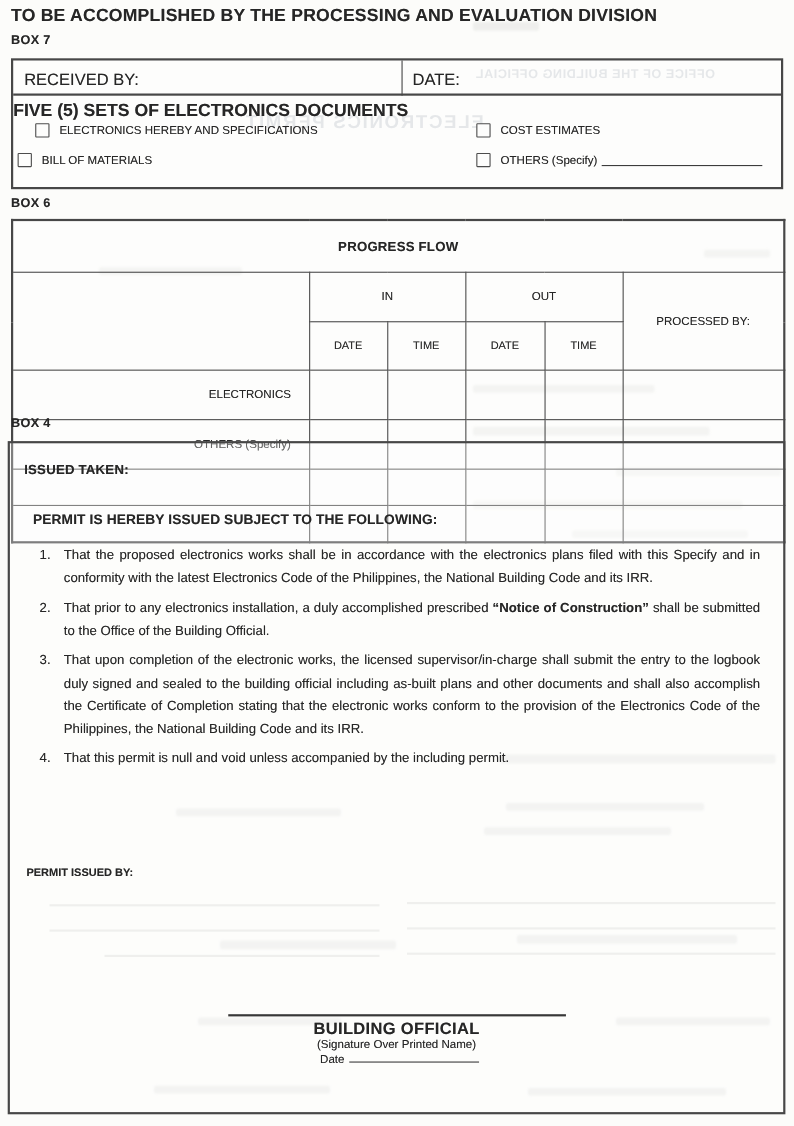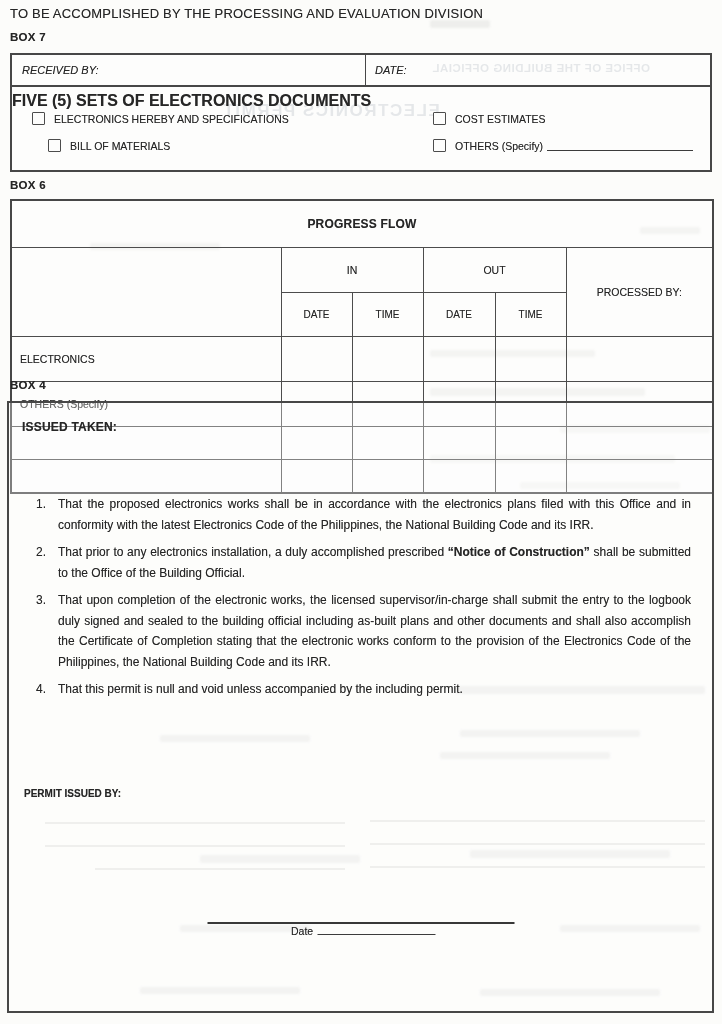--- a/index.html
+++ b/index.html
@@ -5,41 +5,41 @@
   html,body{margin:0;padding:0;background:#ffffff;}
   .page{
     position:relative;width:722px;height:1024px;overflow:hidden;
     background:#fcfcfa;
     font-family:"Liberation Sans", sans-serif;
     color:#262626;
   }
   .page *{box-sizing:border-box;}
   .txt{text-shadow:0 0 .4px rgba(40,40,40,.45);}
 
-  .heading{position:absolute;left:10px;top:6px;font-size:13px;font-weight:normal;letter-spacing:.2px;}
+  .heading{position:absolute;left:10px;top:6px;font-size:16px;font-weight:bold;letter-spacing:.2px;}
   .box-label{position:absolute;left:10px;font-size:11.5px;font-weight:bold;letter-spacing:.3px;}
 
   
   .box7{position:absolute;left:10px;top:53px;width:702px;height:119px;border:2px solid #474747;background:rgba(255,255,255,.45);}
   .box7-headrow{position:absolute;left:0;top:0;width:100%;height:32px;border-bottom:2px solid #474747;}
   .box7-div{position:absolute;left:353px;top:0;height:32px;width:0;border-left:1.5px solid #474747;}
-  .lbl-small{position:absolute;font-size:11px;font-style:italic;}
+  .lbl-small{position:absolute;font-size:15px;}
   .docs-title{position:absolute;top:37px;left:0;width:100%;font-weight:bold;font-size:16px;}
   .cb-item{position:absolute;display:flex;align-items:center;font-size:10.5px;white-space:nowrap;}
   .cb{width:13px;height:13px;border:1.5px solid #4c4c4c;background:#fdfdfc;margin-right:9px;flex:none;border-radius:1px;}
   .fill-line{display:inline-block;width:146px;height:10px;border-bottom:1.3px solid #3c3c3c;margin-left:4px;}
 
   
   .box8-table{position:absolute;left:10px;top:199px;width:702px;border-collapse:collapse;table-layout:fixed;border:2px solid #474747;background:rgba(255,255,255,.35);}
   .box8-table td{border:1.2px solid #4c4c4c;padding:16px;font-size:10.5px;text-align:center;vertical-align:middle;}
   .box8-table .r-title td{height:26px;font-weight:bold;font-size:12px;letter-spacing:.2px;}
   .box8-table .r-inout td{height:24px;}
   .box8-table .r-subh td{height:20px;font-size:10px;}
   .box8-table .r-data td{height:22px;}
-  .box8-table td.rowlabel{text-align:left;padding-left:8px;margin-top:36px;}
+  .box8-table td.rowlabel{text-align:right;padding-left:8px;margin-top:36px;}
 
   
   .box9{position:absolute;left:7px;top:401px;width:707px;height:612px;border:2px solid #474747;background:rgba(255,255,255,.3);}
   .action-taken{position:absolute;left:13px;top:17px;font-size:12px;font-weight:bold;letter-spacing:.2px;}
   .permit-heading{position:absolute;left:21px;top:62px;font-size:12.5px;font-weight:bold;letter-spacing:.1px;}
   .conditions{position:absolute;left:27px;top:91px;right:21px;}
   .cond{display:flex;margin-bottom:7px;}
   .cond .num{width:22px;flex:none;font-size:12px;line-height:20.5px;}
   .cond-text{flex:1;font-size:12px;line-height:20.5px;text-align:justify;}
   .permit-issued{position:absolute;left:15px;top:385px;font-size:10px;font-weight:bold;}
@@ -100,21 +100,21 @@
     <span class="lbl-small" style="left:110px;top:9px;width:235px;height:18px;"></span>
     <span class="lbl-small txt" style="left:363px;top:9px;text-align:center;">DATE:</span>
     <span class="lbl-small" style="left:405px;top:9px;width:290px;height:18px;"></span>
 
     <div class="docs-title txt">FIVE (5) SETS OF ELECTRONICS DOCUMENTS</div>
 
     <div class="cb-item" style="left:20px;top:57px;">
       <span class="cb"></span>
       <span class="txt">ELECTRONICS HEREBY AND SPECIFICATIONS</span>
     </div>
-    <div class="cb-item" style="left:36px;top:84px;">
+    <div class="cb-item" style="left:4px;top:84px;">
       <span class="cb"></span>
       <span class="txt">BILL OF MATERIALS</span>
     </div>
     <div class="cb-item" style="left:421px;top:57px;justify-content:center;">
       <span class="cb"></span>
       <span class="txt">COST ESTIMATES</span>
     </div>
     <div class="cb-item" style="left:421px;top:84px;">
       <span class="cb"></span>
       <span class="txt">OTHERS (Specify)</span>
@@ -179,43 +179,46 @@
       <td></td>
           <td></td>
       <td></td>
     </tr>
   </tbody>
     </table>
 
   <div class="box-label txt" style="top:379px;">BOX 4</div>
   <div class="box9">
     <div class="action-taken txt">ISSUED TAKEN:</div>
+    <div class="permit-heading txt">PERMIT IS HEREBY ISSUED SUBJECT TO THE FOLLOWING:</div>
 
     <div class="conditions">
       <div class="cond">
         <span class="num txt">1.</span>
-        <div class="cond-text txt">That the proposed electronics works shall be in accordance with the electronics plans filed with this Office and in conformity with the latest Electronics Code of the Philippines, the National Building Code and its IRR.</div>
+        <div class="cond-text txt">That the proposed electronics works shall be in accordance with the electronics plans filed with this Specify and in conformity with the latest Electronics Code of the Philippines, the National Building Code and its IRR.</div>
       </div>
       <div class="cond">
         <span class="num txt">2.</span>
         <div class="cond-text txt"><span>That prior to any electronics installation, a duly accomplished prescribed </span><b>“Notice of Construction”</b><span> shall be submitted to the Office of the Building Official.</span></div>
       </div>
       <div class="cond">
         <span class="num txt">3.</span>
         <div class="cond-text txt">That upon completion of the electronic works, the licensed supervisor/in-charge shall submit the entry to the logbook duly signed and sealed to the building official including as-built plans and other documents and shall also accomplish the Certificate of Completion stating that the electronic works conform to the provision of the Electronics Code of the Philippines, the National Building Code and its IRR.</div>
       </div>
       <div class="cond">
         <span class="num txt">4.</span>
         <div class="cond-text txt">That this permit is null and void unless accompanied by the including permit.</div>
       </div>
     </div>
 
     <div class="permit-issued txt">PERMIT ISSUED BY:</div>
 
     <div class="sig-block">
       <div class="sig-line"></div>
+      <div class="sig-title txt">BUILDING OFFICIAL</div>
+      <div class="sig-sub txt">(Signature Over Printed Name)</div>
       <div class="sig-date txt">
         <span>Date</span><span class="date-line"></span>
       </div>
     </div>
   </div>
 
 </div>
 
 </body></html>

